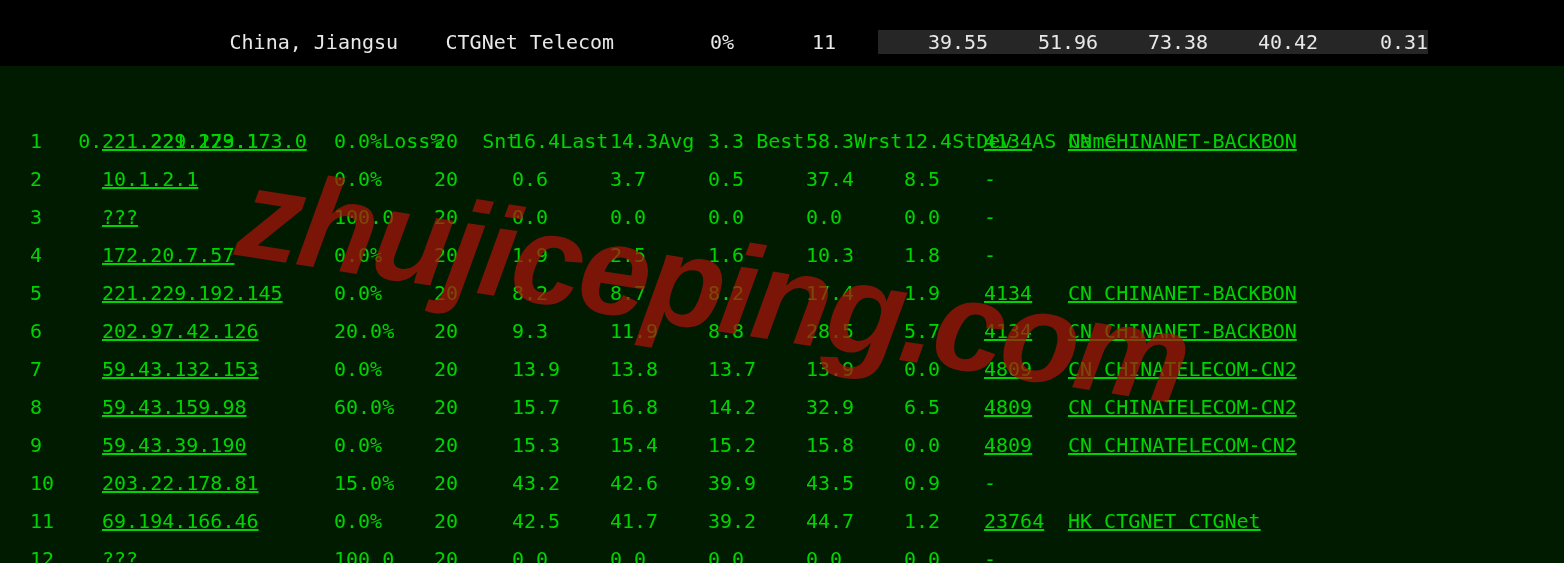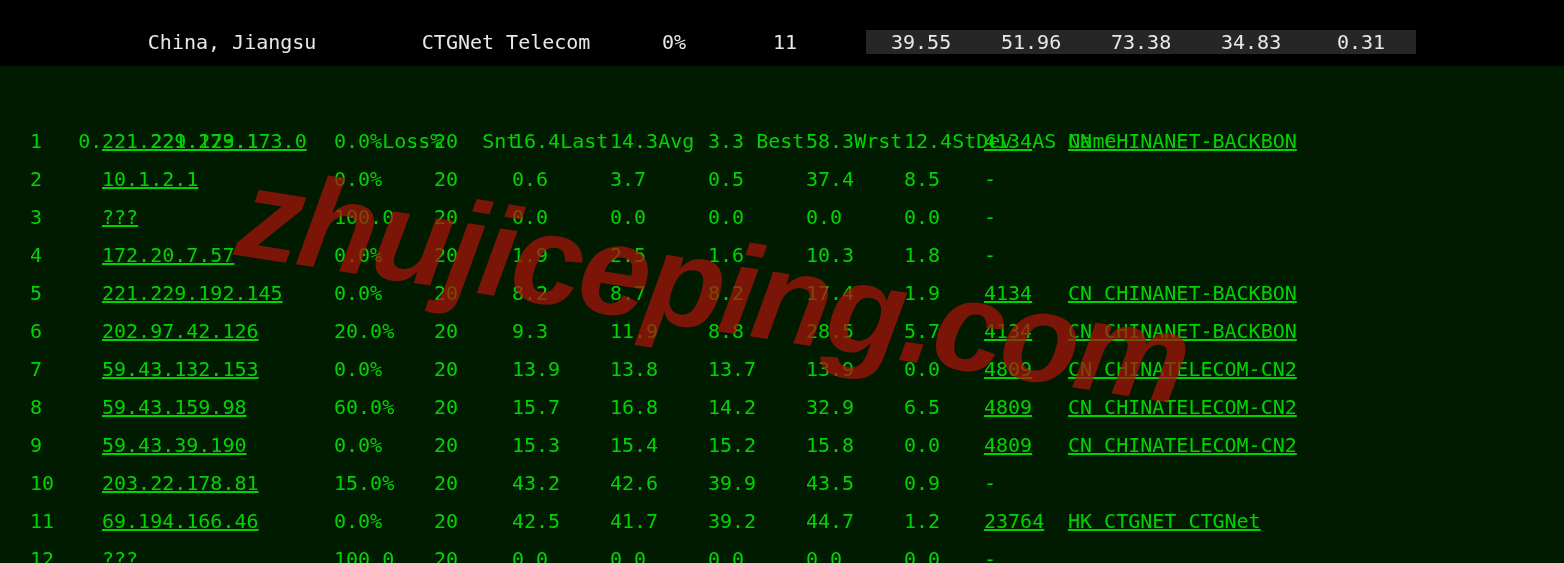--- a/index.html
+++ b/index.html
@@ -1,24 +1,24 @@
 <!DOCTYPE html>
 <html><head>
 <meta charset="utf-8">
 <style>
   html,body{margin:0;padding:0;background:#000;width:1564px;height:563px;overflow:hidden}
   body{font-family:"Menlo","Consolas","DejaVu Sans Mono",monospace;font-size:20px;color:#e8e8e8;position:relative}
   .top-bar{background:#000;padding:6px 0 6px 42px;font-size:20px;letter-spacing:0;white-space:pre}
-  .top-bar span{display:inline-block;text-align:center}
+  .top-bar span{display:inline-block;text-align:right}
   .tb-loc{width:332px}
   .tb-prov{width:216px}
   .tb-loss{width:120px;text-align:right}
   .tb-snt{width:102px;text-align:right}
   .tb-num{width:110px;text-align:right;background:#262626}
-  .tb-num.first{margin-left:30px}
+  .tb-num.first{margin-left:42px}
   .panel{background:#001b00;margin:6px 0 0 0;padding:18px 0 14px 30px;position:relative}
   .row{white-space:pre;line-height:38px;height:38px;color:#00d400}
   .row .cell{display:inline-block;vertical-align:top}
   .hop{width:72px}
   .host{width:232px}
   .host .u{text-decoration:underline}
   .loss{width:100px}
   .snt{width:78px}
   .last{width:98px}
   .avg{width:98px}
@@ -28,21 +28,21 @@
   .as{width:84px}
   .as .u,.name .u{text-decoration:underline}
   .name{}
   .hdr{color:#00d400}
   .wm{position:absolute;left:252px;top:72px;font-size:128px;font-weight:700;font-style:italic;color:rgba(170,20,10,0.72);font-family:Arial,Helvetica,sans-serif;letter-spacing:-3px;transform:rotate(9deg);transform-origin:left top;pointer-events:none;user-select:none;white-space:nowrap}
 </style>
 </head>
 <body>
 
 <div class="top-bar">
-  <span class="tb-loc">China, Jiangsu</span><span class="tb-prov">CTGNet Telecom</span><span class="tb-loss">0%</span><span class="tb-snt">11</span><span class="tb-num first">39.55</span><span class="tb-num">51.96</span><span class="tb-num">73.38</span><span class="tb-num">34.83</span><span class="tb-num">0.31</span>
+  <span class="tb-loc">China, Jiangsu</span><span class="tb-prov">CTGNet Telecom</span><span class="tb-loss">0%</span><span class="tb-snt">11</span><span class="tb-num first">39.55</span><span class="tb-num">51.96</span><span class="tb-num">73.38</span><span class="tb-num">40.42</span><span class="tb-num">0.31</span>
 </div>
 
 <div class="panel">
 
   <div class="row hdr">
     <span class="cell hop">0.</span><span class="cell host"><span class="u">221.229.173.0</span></span><span class="cell loss">Loss%</span><span class="cell snt">Snt</span><span class="cell last">Last</span><span class="cell avg">Avg</span><span class="cell best">Best</span><span class="cell wrst">Wrst</span><span class="cell stdev">StDev</span><span class="cell as">AS Name</span>
   </div>
 
   <div id="rows">
       <div class="row"><span class="cell hop">1</span><span class="cell host"><span class="u">221.229.173.1</span></span><span class="cell loss">0.0%</span><span class="cell snt">20</span><span class="cell last">16.4</span><span class="cell avg">14.3</span><span class="cell best">3.3</span><span class="cell wrst">58.3</span><span class="cell stdev">12.4</span><span class="cell as"><span class="u">4134</span></span><span class="cell name"><span class="u">CN CHINANET-BACKBON</span></span></div>

